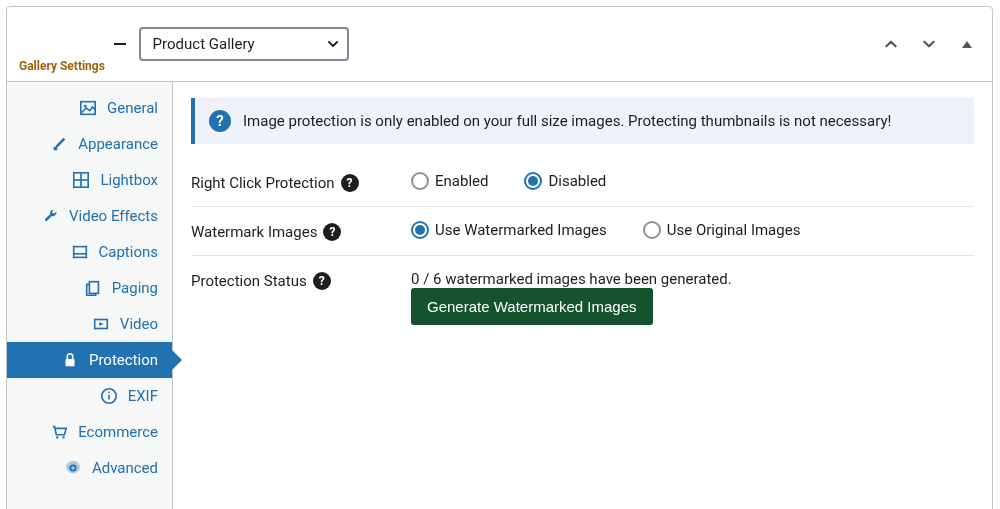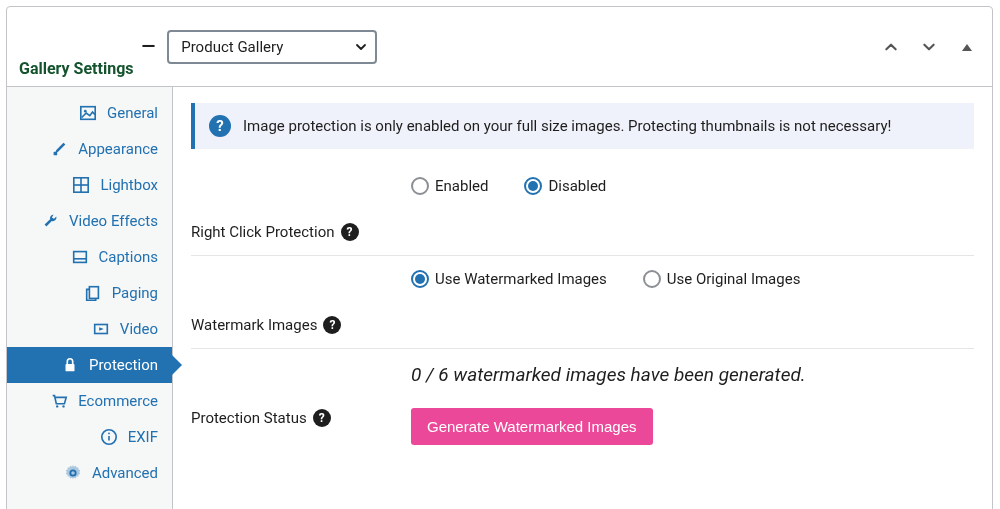--- a/index.html
+++ b/index.html
@@ -29,23 +29,23 @@
     
     .header {
       display: flex;
       align-items: center;
       padding: 8px 12px;
       border-bottom: 1px solid #c3c4c7;
       gap: 12px;
     }
 
     .header-title {
-      font-size: 16px;
+      font-size: 12px;
       font-weight: 700;
-      color: #14532d;
+      color: #a16207;
       margin-top: 44px;
     }
 
     .dash-icon {
       font-weight: 700;
       color: #1e1e1e;
       font-size: 18px;
       position: relative;
       top: -1px;
       margin-left: -4px;
@@ -209,21 +209,20 @@
       border-bottom: none;
     }
 
     .form-label {
       width: 220px;
       font-size: 15px;
       color: #1e1e1e;
       display: flex;
       align-items: center;
       padding-top: 2px;
-      margin-top: 44px;
     }
 
     .form-control {
       flex: 1;
     }
 
     .radio-group {
       display: flex;
       gap: 36px;
       align-items: center;
@@ -253,28 +252,26 @@
 
     .radio.checked::after {
       content: "";
       width: 10px;
       height: 10px;
       border-radius: 50%;
       background: #2271b1;
     }
 
     .status-text {
-      font-size: 19px;
-      color: #1e1e1e;
-      margin-bottom: 22px;
-      font-style: italic;
+      font-size: 15px;
+      color: #1e1e1e;
     }
 
     .btn-primary {
-      background: #ec4899;
+      background: #14532d;
       color: #fff;
       border: none;
       border-radius: 3px;
       padding: 10px 16px;
       font-size: 15px;
       cursor: pointer;
     }
 
     svg {
       display: block;
@@ -396,37 +393,37 @@
               <rect x="5" y="9" width="10" height="8" rx="1"></rect>
               <path d="M7 9 V6 a3 3 0 0 1 6 0 V9" fill="none" stroke="#fff" stroke-width="1.8"></path>
             </svg>
         </span>
         <span class="si-label">Protection</span>
       </div>
 
       <div class="sidebar-item">
         <span class="si-icon">
           <svg width="18" height="18" viewBox="0 0 20 20" fill="none" stroke="#2271b1" stroke-width="1.8">
+              <circle cx="10" cy="10" r="8"></circle>
+              <line x1="10" y1="9" x2="10" y2="14"></line>
+              <circle cx="10" cy="6" r="1" fill="#2271b1" stroke="none"></circle>
+            </svg>
+        </span>
+        <span class="si-label">EXIF</span>
+      </div>
+
+      <div class="sidebar-item">
+        <span class="si-icon">
+          <svg width="18" height="18" viewBox="0 0 20 20" fill="none" stroke="#2271b1" stroke-width="1.8">
               <path d="M3 4 H5 L7 13 H16 L18 6 H6"></path>
               <circle cx="8" cy="16" r="1.3" fill="#2271b1" stroke="none"></circle>
               <circle cx="15" cy="16" r="1.3" fill="#2271b1" stroke="none"></circle>
             </svg>
         </span>
         <span class="si-label">Ecommerce</span>
-      </div>
-
-      <div class="sidebar-item">
-        <span class="si-icon">
-          <svg width="18" height="18" viewBox="0 0 20 20" fill="none" stroke="#2271b1" stroke-width="1.8">
-              <circle cx="10" cy="10" r="8"></circle>
-              <line x1="10" y1="9" x2="10" y2="14"></line>
-              <circle cx="10" cy="6" r="1" fill="#2271b1" stroke="none"></circle>
-            </svg>
-        </span>
-        <span class="si-label">EXIF</span>
       </div>
 
       <div class="sidebar-item">
         <span class="si-icon">
           <svg width="18" height="18" viewBox="0 0 20 20" fill="#2271b1">
               <path d="M10 6a4 4 0 1 0 0 8 4 4 0 0 0 0-8zm0 6a2 2 0 1 1 0-4 2 2 0 0 1 0 4z"></path>
               <path d="M10 1l1 2 2-1 1 2 2 0 0 2 2 1-1 2 1 2-2 1 0 2-2 0-1 2-2-1-1 2-1-2-2 1-1-2-2 0 0-2-2-1 1-2-1-2 2-1 0-2 2 0 1-2 2 1z" opacity="0.35"></path>
             </svg>
         </span>
         <span class="si-label">Advanced</span>

